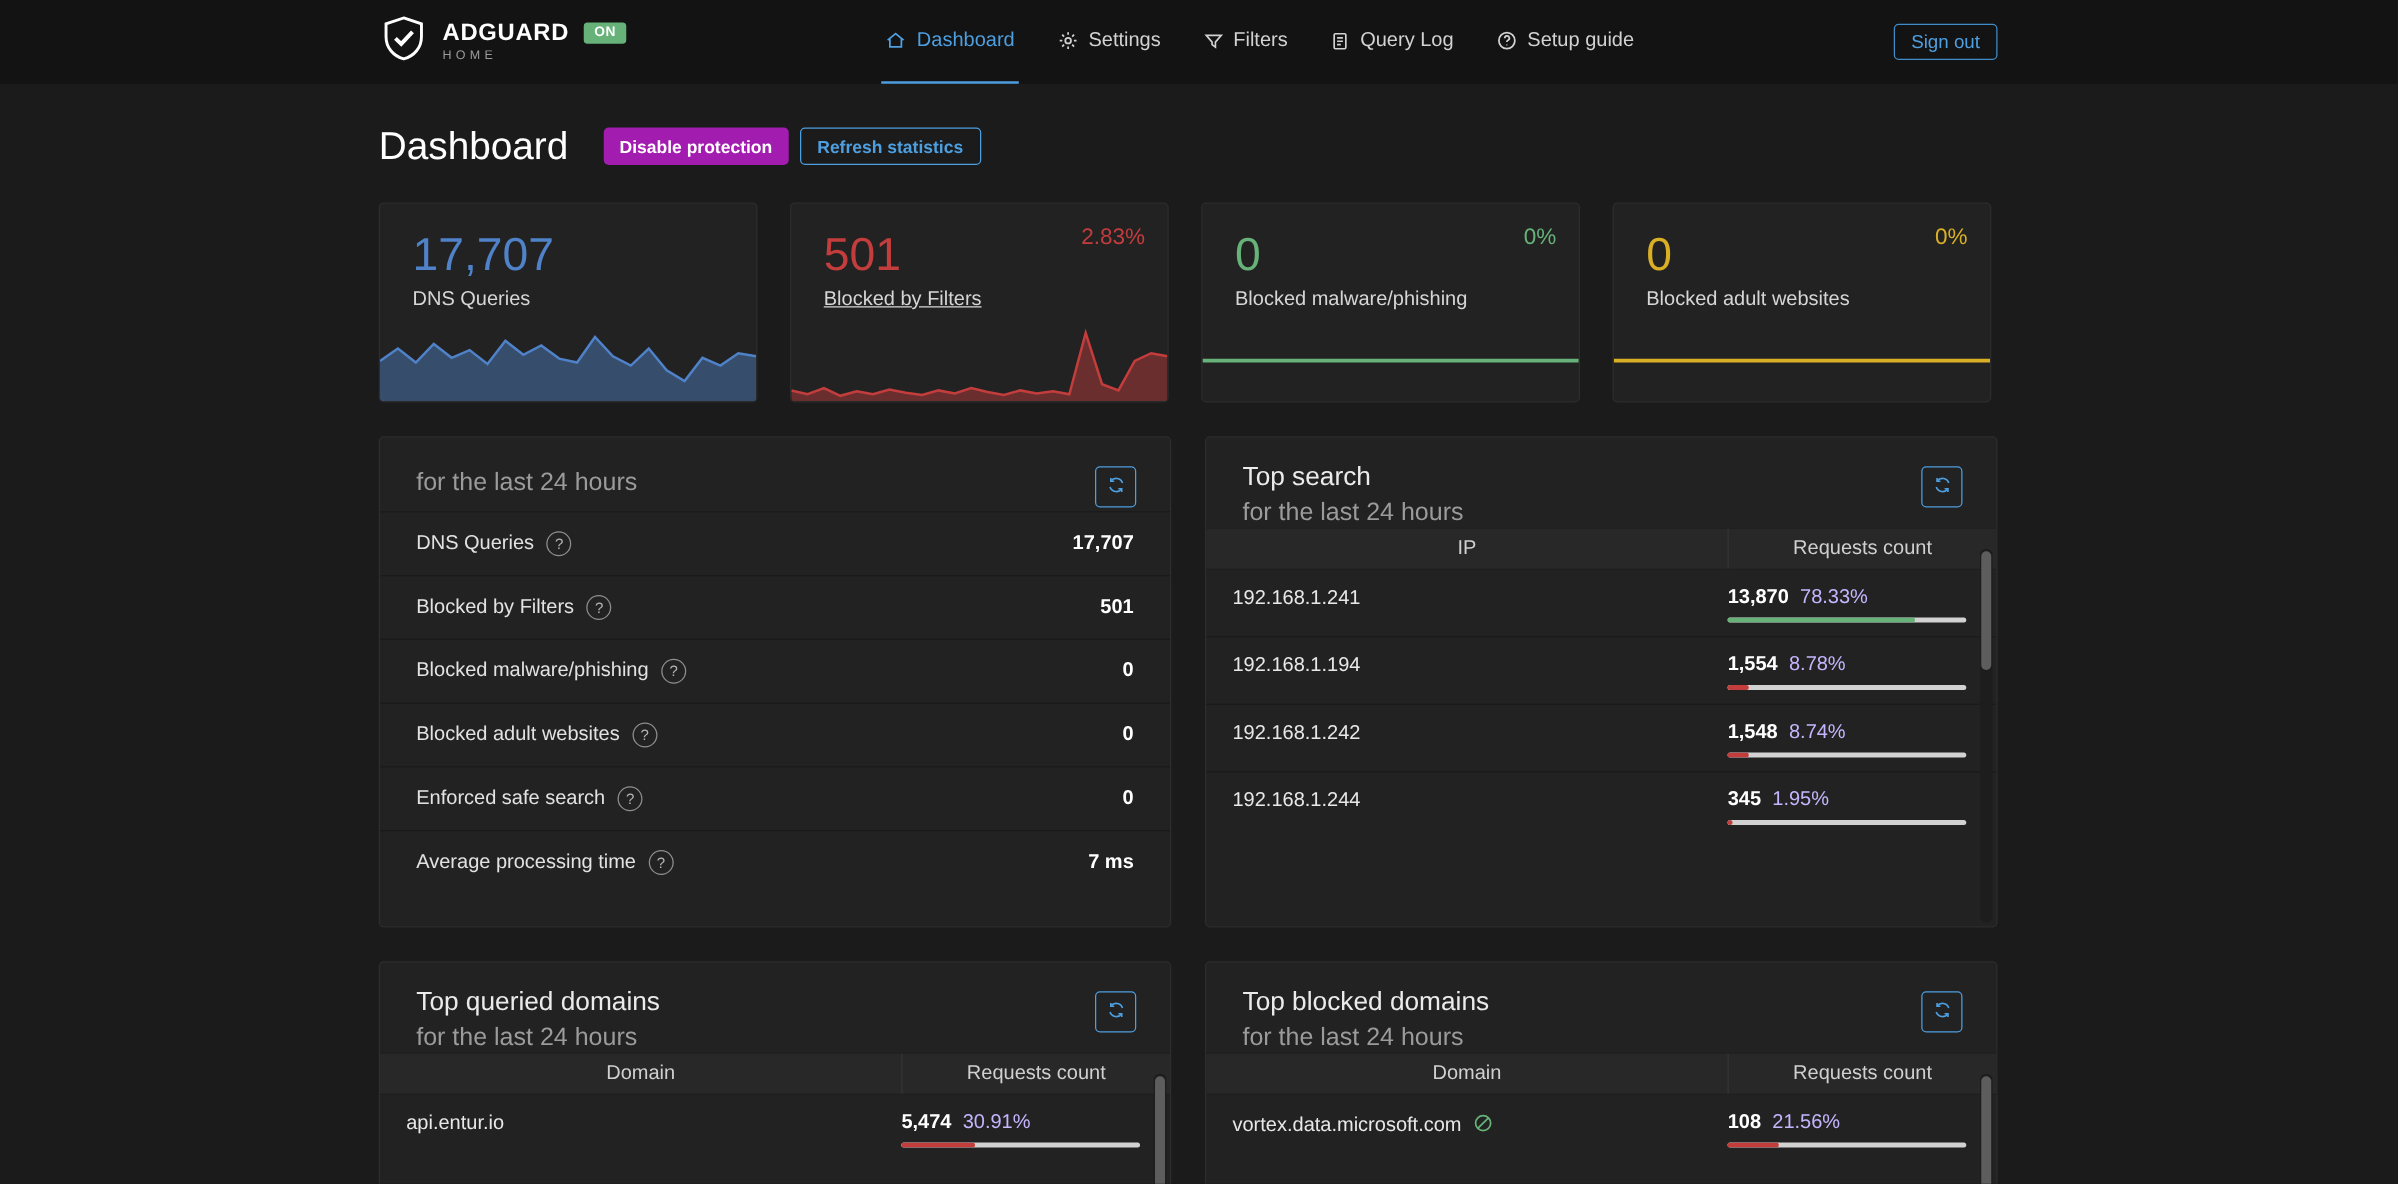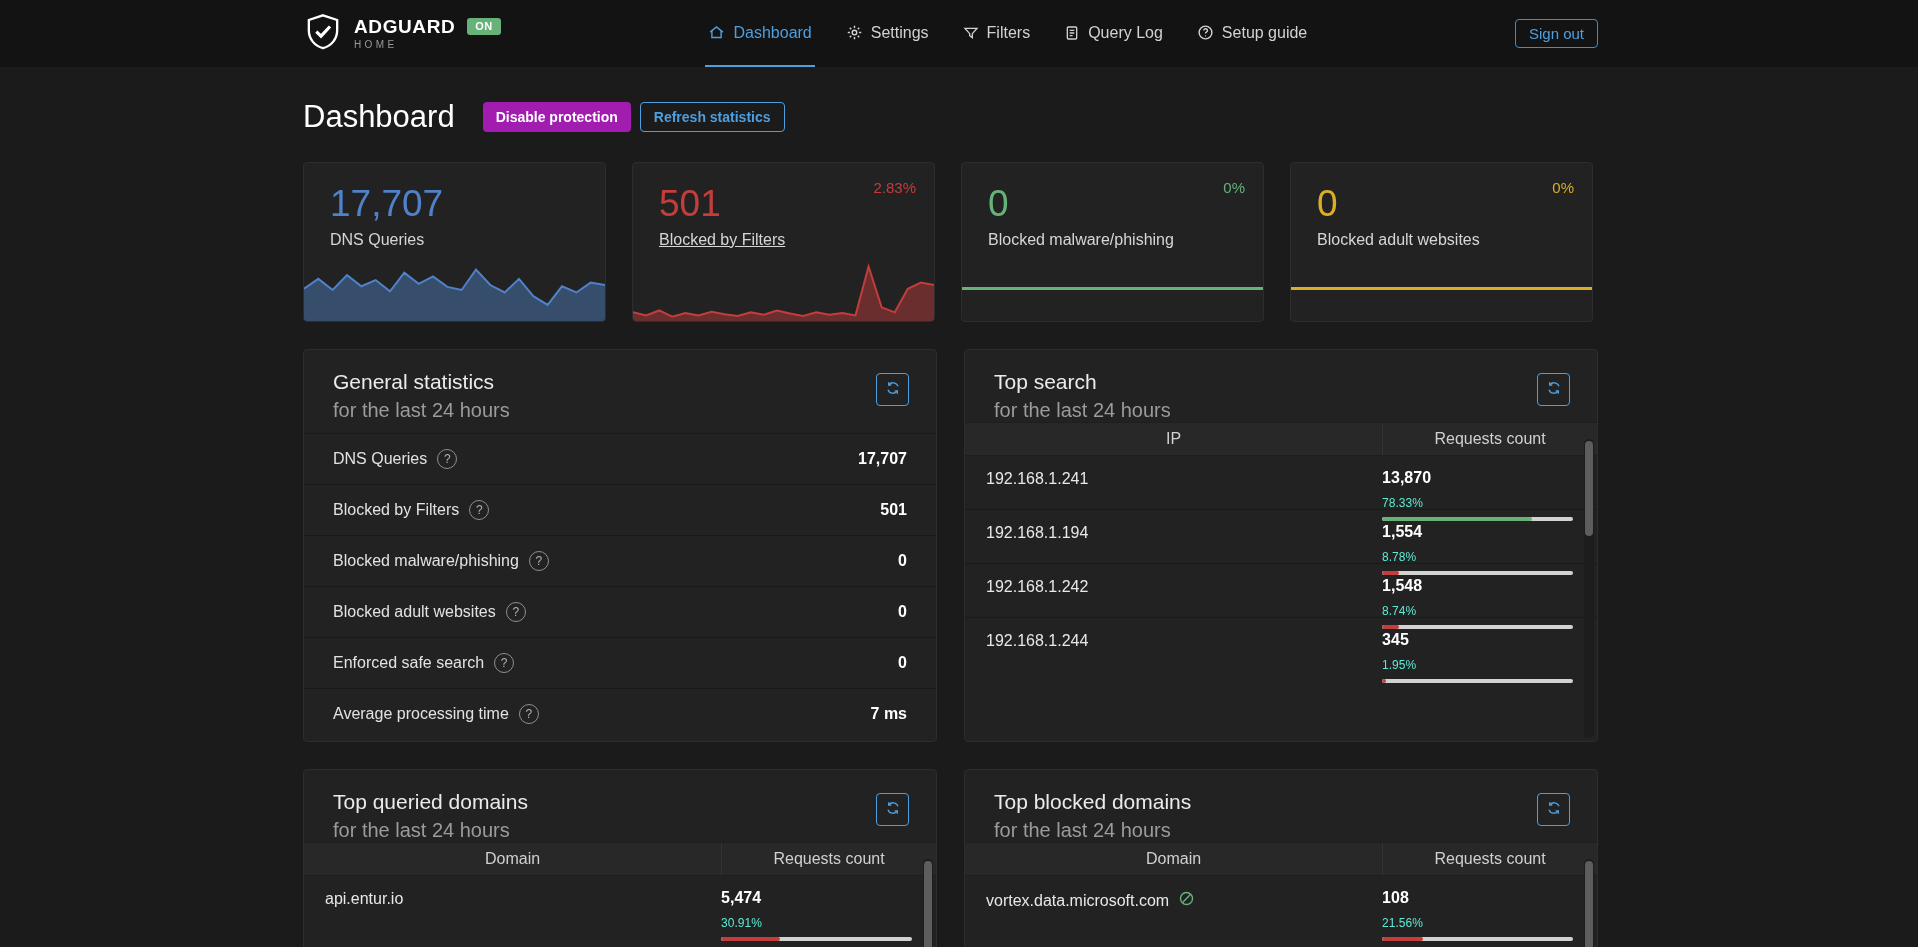--- a/index.html
+++ b/index.html
@@ -33,21 +33,21 @@
     font-size:14px; font-weight:600; padding:6px 13px; border-radius:4px; cursor:pointer; font-family:inherit; }
 
   
   .stat-row { display:flex; gap:26px; margin-top:27px; }
   .stat-card { width:303px; height:160px; background:#222222; border:1px solid #2d2d2d; border-radius:4px;
     position:relative; overflow:hidden; }
   .stat-body { padding:22px 22px 0 26px; }
   .stat-value { font-size:37px; font-weight:400; line-height:1.05; }
   .stat-label { font-size:16px; color:#d6d6d6; margin-top:7px; }
   .stat-label.link { text-decoration:underline; cursor:pointer; }
-  .stat-pct { position:absolute; top:16px; right:18px; font-size:15px; }
+  .stat-pct { position:absolute; top:16px; right:18px; font-size:18px; }
   .c-blue { color:#4f82c8; } .c-red { color:#c43d3d; } .c-green { color:#67b279; } .c-yellow { color:#d8af25; }
   .chart-area { position:absolute; left:0; right:0; bottom:0; height:62px; }
   .flat-line { position:absolute; left:0; right:0; bottom:31px; height:3px; }
 
   
   .grid { display:flex; gap:27px; margin-top:27px; align-items:flex-start; }
   .card { width:634px; background:#222222; border:1px solid #2d2d2d; border-radius:4px; position:relative; overflow:hidden; }
   .card.mid { height:393px; }
   .card.btm { height:400px; }
   .card-head { padding:20px 70px 0 29px; position:relative; }
@@ -69,23 +69,23 @@
   .tbl { }
   .tbl-head { display:flex; height:34px; background:#282828; border-top:1px solid #1e1e1e; border-bottom:1px solid #1e1e1e;
     align-items:center; font-size:16px; color:#d0d0d0; }
   .tbl-head .c1 { width:66%; text-align:center; }
   .tbl-head .c2 { flex:1; text-align:center; border-left:1px solid #343434; line-height:32px; height:100%; }
   .t-row { height:54px; position:relative; border-bottom:1px solid #1a1a1a; }
   .t-row.tall { height:56px; }
   .t-row:last-child { border-bottom:none; }
   .cell-left { position:absolute; left:21px; top:14px; font-size:16px; color:#e8e8e8; display:flex; align-items:center; gap:9px; }
   .cell-right { position:absolute; left:66%; right:24px; top:13px; }
-  .count-line { display:flex; align-items:baseline; gap:9px;flex-direction:column; }
+  .count-line { display:flex; align-items:baseline; gap:9px; }
   .count { font-size:16px; font-weight:700; color:#fff; }
-  .pct { font-size:12px; color:#5eead4; }
+  .pct { font-size:16px; color:#c4b5fd; }
   .bar { margin-top:7px; height:4px; border-radius:2px; background:#d2d2d2; position:relative; overflow:hidden; }
   .bar-fill { position:absolute; left:0; top:0; bottom:0; border-radius:2px; }
 
   
   .scroll-track { position:absolute; right:3px; top:89px; bottom:3px; width:10px; background:#1d1d1d; border-radius:5px; }
   .scroll-thumb { position:absolute; left:1px; top:2px; width:8px; background:#5d5d5d; border-radius:4px; cursor:pointer; }
 </style>
 </head>
 <body>
 
@@ -214,21 +214,20 @@
       <div class="chart-area">
           <div class="flat-line" style="background:#d8af25"></div>
         </div>
     </div>
   </div>
 
   <div class="grid">
 
     <div class="card mid">
       <div class="card-head">
-        <div class="card-title">General statistics</div>
         <div class="card-sub">for the last 24 hours</div>
         <button class="refresh-btn">
           <span>
             <svg width="16" height="16" viewBox="0 0 24 24" fill="none" stroke="currentColor" stroke-width="2">
               <path d="M19.5 9.5A8 8 0 0 0 5.6 7.2M4.5 14.5a8 8 0 0 0 13.9 2.3"></path>
               <path d="M5.5 3.5v4h4"></path>
                 <path d="M18.5 20.5v-4h-4"></path>
             </svg>
           </span>
         </button>

